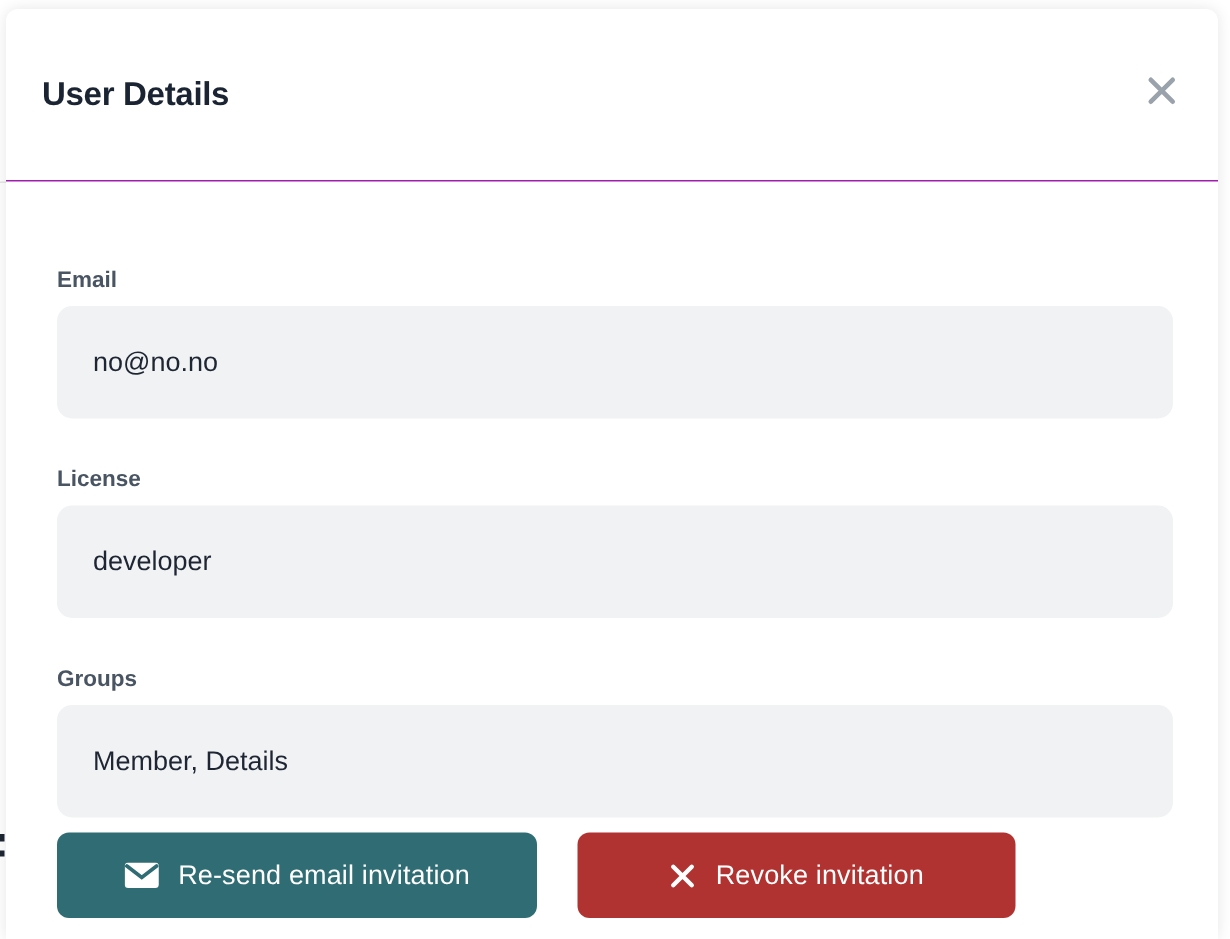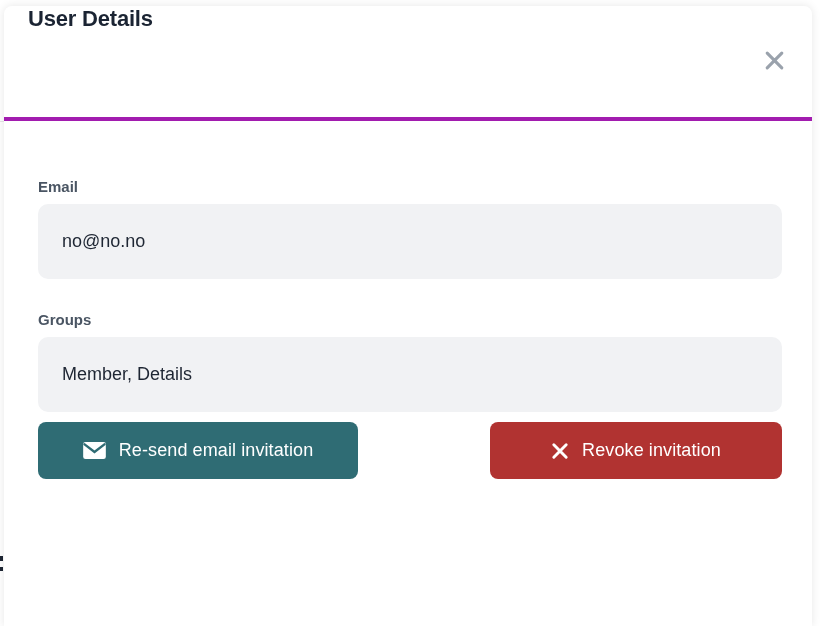--- a/index.html
+++ b/index.html
@@ -21,22 +21,23 @@
     left: 4px; top: 6px;
     width: 808px; height: 620px;
     background: #ffffff;
     border-radius: 8px 8px 0 0;
     box-shadow: 0 0 10px rgba(0,0,0,0.10);
   }
   .modal-header {
     position: relative;
     height: 115px;
     display: flex;
+    align-items: center;
     padding: 0 24px;
-    border-bottom: 4px solid #a21caf;
+    border-bottom: 1px solid #a21caf;
   }
   .modal-title {
     font-size: 22px;
     font-weight: 700;
     color: #1b2433;
     letter-spacing: -0.2px;
   }
   .close-btn {
     position: absolute;
     right: 18px; top: 34px;
@@ -60,21 +61,21 @@
     height: 75px;
     background: #f1f2f4;
     border-radius: 10px;
     display: flex;
     align-items: center;
     padding: 0 24px;
     font-size: 18px;
     color: #1e2633;
   }
 
-  .actions { display: flex; gap: 27px; justify-content: space-between; }
+  .actions { display: flex; gap: 27px; }
   .btn {
     height: 57px;
     border: none;
     border-radius: 8px;
     color: #ffffff;
     font-size: 18px;
     font-family: inherit;
     display: inline-flex;
     align-items: center;
     justify-content: center;
@@ -104,20 +105,24 @@
     </button>
   </div>
 
   <div class="modal-body">
 
     <div class="field-group">
       <div class="field-label">Email</div>
       <div class="field-value">no@no.no</div>
     </div>
 
+    <div class="field-group">
+      <div class="field-label">License</div>
+      <div class="field-value">developer</div>
+    </div>
 
     <div class="field-group last">
       <div class="field-label">Groups</div>
       <div class="field-value">Member, Details</div>
     </div>
 
     <div class="actions">
 
       <button class="btn btn-resend">
         <span class="icon">

